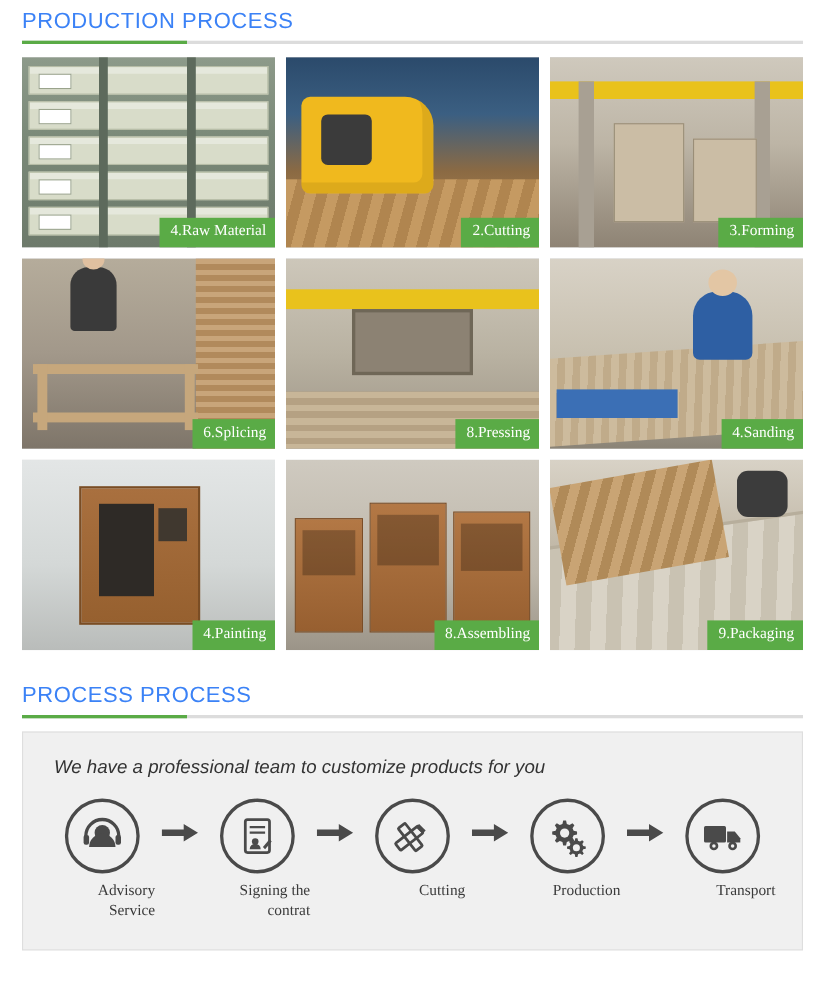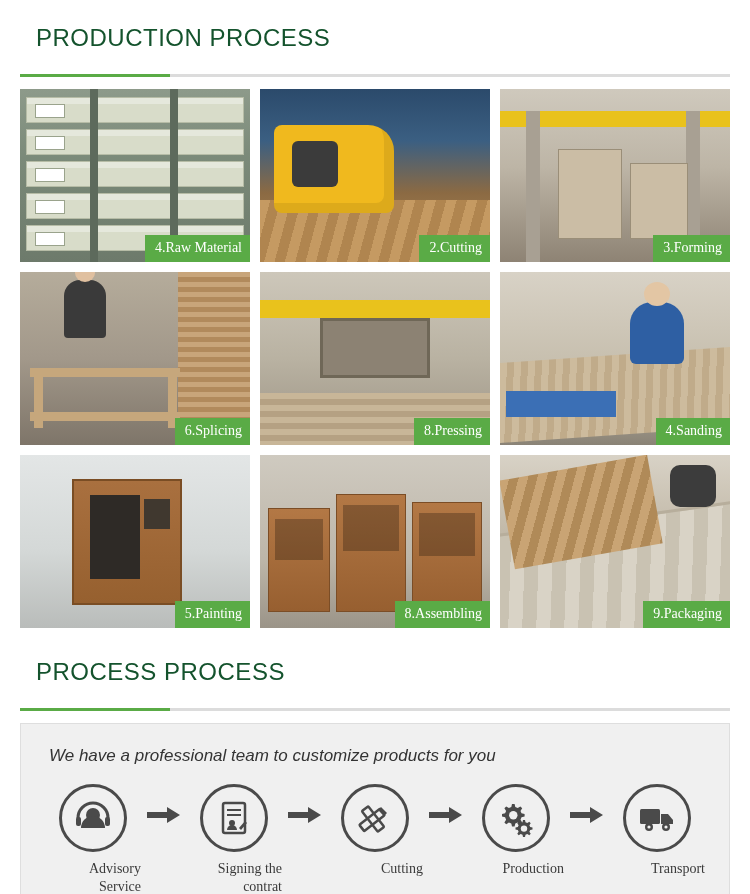--- a/index.html
+++ b/index.html
@@ -17,25 +17,25 @@
     height: 894px;
     position: relative;
     padding: 0 20px;
   }
 
   
   .section-head {
     padding-top: 4px;
   }
   .section-title {
-    font-size: 24px;
+    font-size: 20px;
     letter-spacing: 0.5px;
-    color: #14532d;
+    color: #3b82f6;
     font-weight: 400;
-    margin: 16px;
+    margin: 0;
     padding: 4px 0 6px 0;
   }
   .rule-wrap {
     position: relative;
     height: 3px;
     background: #dcdcdc;
     width: 710px;
   }
   .rule-wrap .accent {
     position: absolute;
@@ -323,21 +323,21 @@
       <div class="label">4.Sanding</div>
     </div>
 
     <div class="cell">
       <div class="photo ph p7">
         <div class="cabin">
             <div class="door"></div>
             <div class="win"></div>
           </div>
       </div>
-      <div class="label">5.Painting</div>
+      <div class="label">4.Painting</div>
     </div>
 
     <div class="cell">
       <div class="photo ph p8">
         <div class="cab" style="left:8px;width:62px;height:104px">
             <span></span>
           </div>
         <div class="cab" style="left:76px;width:70px;height:118px">
             <span></span>
           </div>

